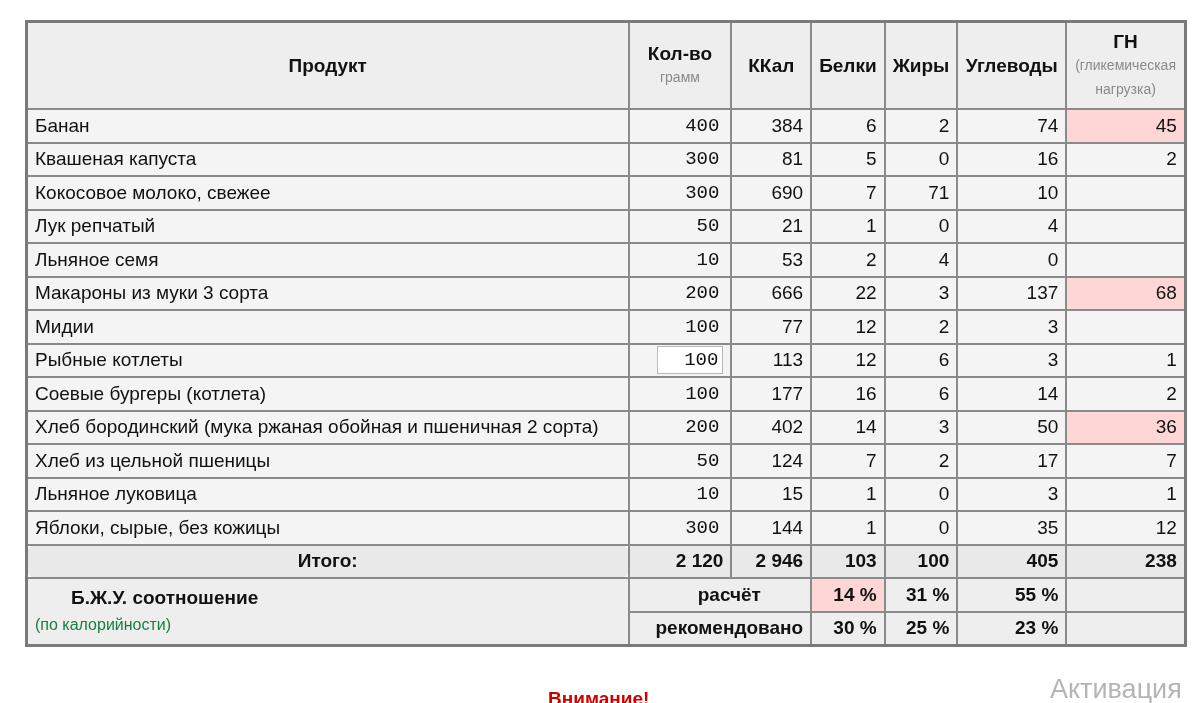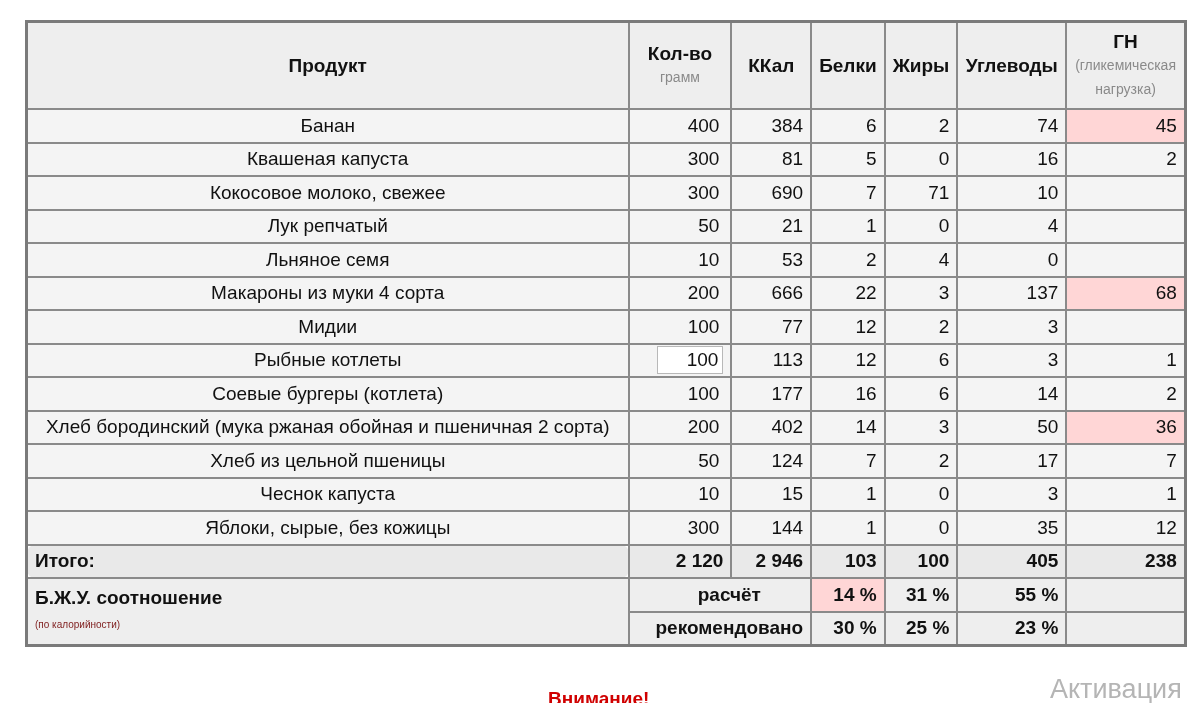--- a/index.html
+++ b/index.html
@@ -20,33 +20,33 @@
     table.calc thead th {
       background: #eeeeee;
       font-weight: bold;
       height: 85px;
       vertical-align: middle;
       text-align: center;
       line-height: 22px;
     }
     .sub { display: block; font-weight: normal; font-size: 14px; color: #8a8a8a; line-height: 24px; }
     table.calc tbody td { height: 31.5px; }
-    td.name { text-align: center; padding-left: 14px; white-space: nowrap; }
+    td.name { text-align: left; padding-left: 14px; white-space: nowrap; }
     td.num { text-align: right; }
-    td.qty { text-align: right; background: linear-gradient(to right, #f4f4f4 0 12px, #eeeeee 12px 100%); }
+    td.qty { text-align: right; background: linear-gradient(to right, #f4f4f4 0 12px, #eeeeee 12px 100%); font-family: Liberation Mono, monospace; }
     td.qty .qinput { display: inline-block; width: 66px; text-align: right; padding: 0 4px; box-sizing: border-box; }
     td.qty .qinput.active { background: #ffffff; border: 1px solid #b8b8b8; height: 28px; line-height: 26px; }
     td.hl { background: #ffd6d6 !important; }
     tr.total td { background: #e9e9e9; font-weight: bold; height: 30px; }
-    tr.total td.label { text-align: left; border-radius: 8px; }
+    tr.total td.label { text-align: center; border-radius: 8px; }
     tr.bju td { background: #eeeeee; font-weight: bold; height: 30px; }
     tr.bju td.center { text-align: center; padding-left: 26px; }
     td.bju-label { text-align: left; padding-left: 14px; vertical-align: middle; }
-    .bju-title { display: block; font-size: 19px; font-weight: bold; line-height: 26px; }
-    .bju-sub { display: block; font-size: 10px; font-weight: normal; color: #7f1d1d; line-height: 28px; }
+    .bju-title { display: block; font-size: 19px; font-weight: bold; line-height: 26px; margin-left: 36px; }
+    .bju-sub { display: block; font-size: 16px; font-weight: normal; color: #15803d; line-height: 28px; }
     .warning {
       position: absolute; left: 548px; top: 688px;
       color: #d00000; font-weight: bold; font-size: 19px;
     }
     .activation {
       position: absolute; left: 1050px; top: 674px;
       color: #b5b5b5; font-size: 27px;
     }
   </style>
 </head>
@@ -119,21 +119,21 @@
       <tr>
         <td class="name">Льняное семя</td>
         <td class="qty"><span class="qinput">10</span></td>
         <td class="num">53</td>
         <td class="num">2</td>
         <td class="num">4</td>
         <td class="num">0</td>
         <td class="num"></td>
       </tr>
       <tr>
-        <td class="name">Макароны из муки 4 сорта</td>
+        <td class="name">Макароны из муки 3 сорта</td>
         <td class="qty"><span class="qinput">200</span></td>
         <td class="num">666</td>
         <td class="num">22</td>
         <td class="num">3</td>
         <td class="num">137</td>
         <td class="num hl">68</td>
       </tr>
       <tr>
         <td class="name">Мидии</td>
         <td class="qty"><span class="qinput">100</span></td>
@@ -173,21 +173,21 @@
       <tr>
         <td class="name">Хлеб из цельной пшеницы</td>
         <td class="qty"><span class="qinput">50</span></td>
         <td class="num">124</td>
         <td class="num">7</td>
         <td class="num">2</td>
         <td class="num">17</td>
         <td class="num">7</td>
       </tr>
       <tr>
-        <td class="name">Чеснок капуста</td>
+        <td class="name">Льняное луковица</td>
         <td class="qty"><span class="qinput">10</span></td>
         <td class="num">15</td>
         <td class="num">1</td>
         <td class="num">0</td>
         <td class="num">3</td>
         <td class="num">1</td>
       </tr>
       <tr>
         <td class="name">Яблоки, сырые, без кожицы</td>
         <td class="qty"><span class="qinput">300</span></td>

